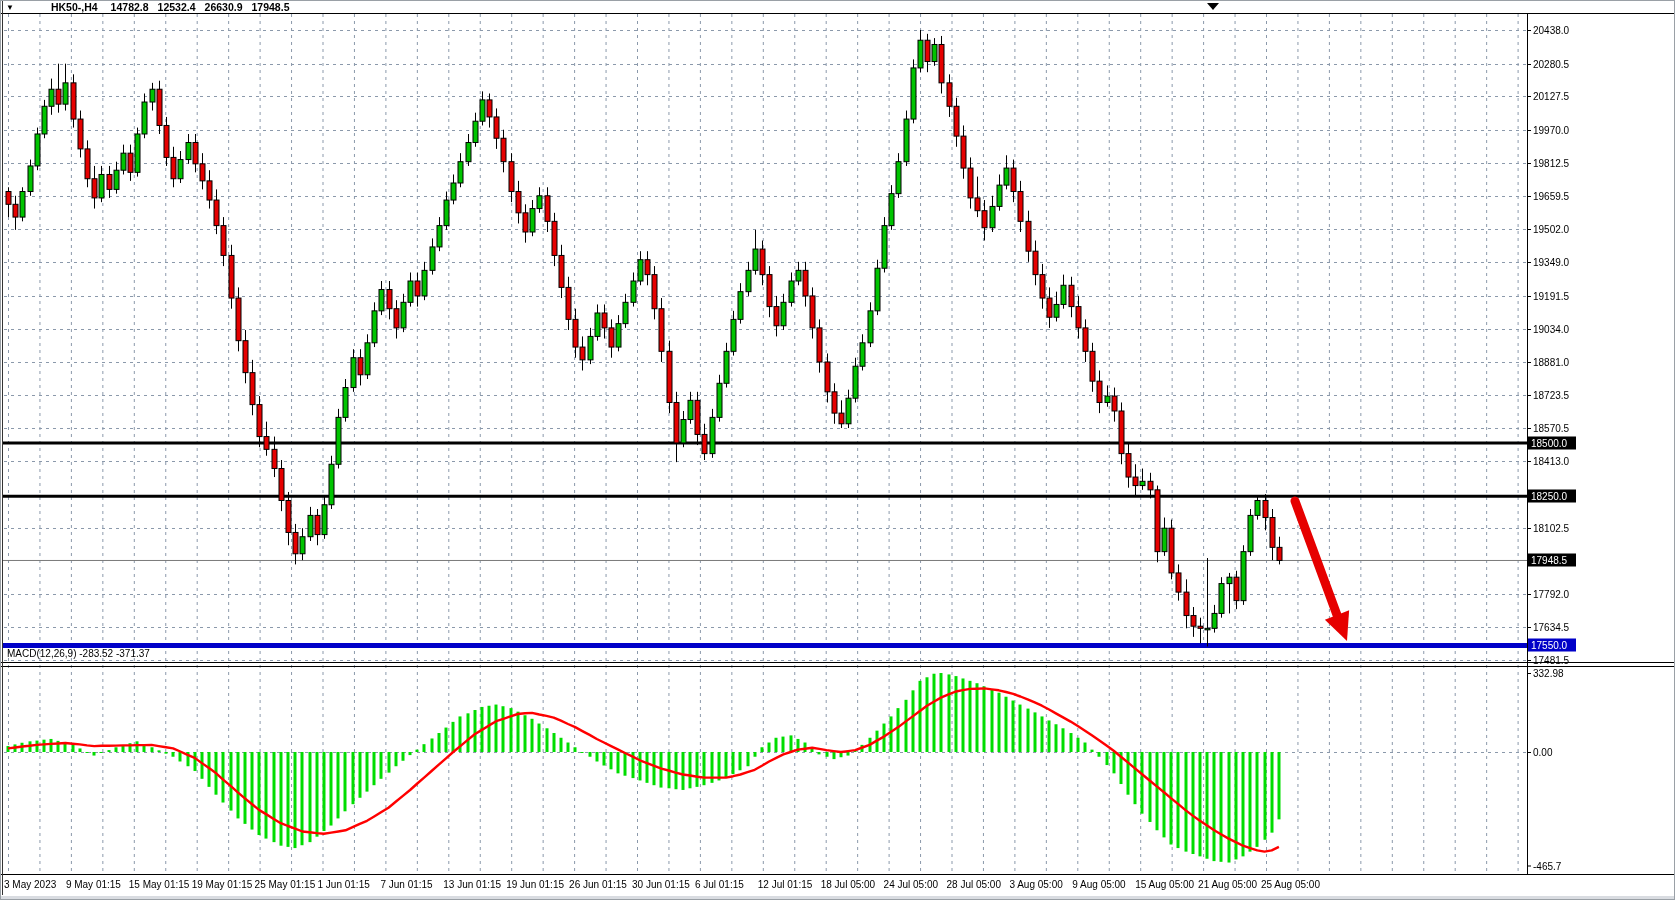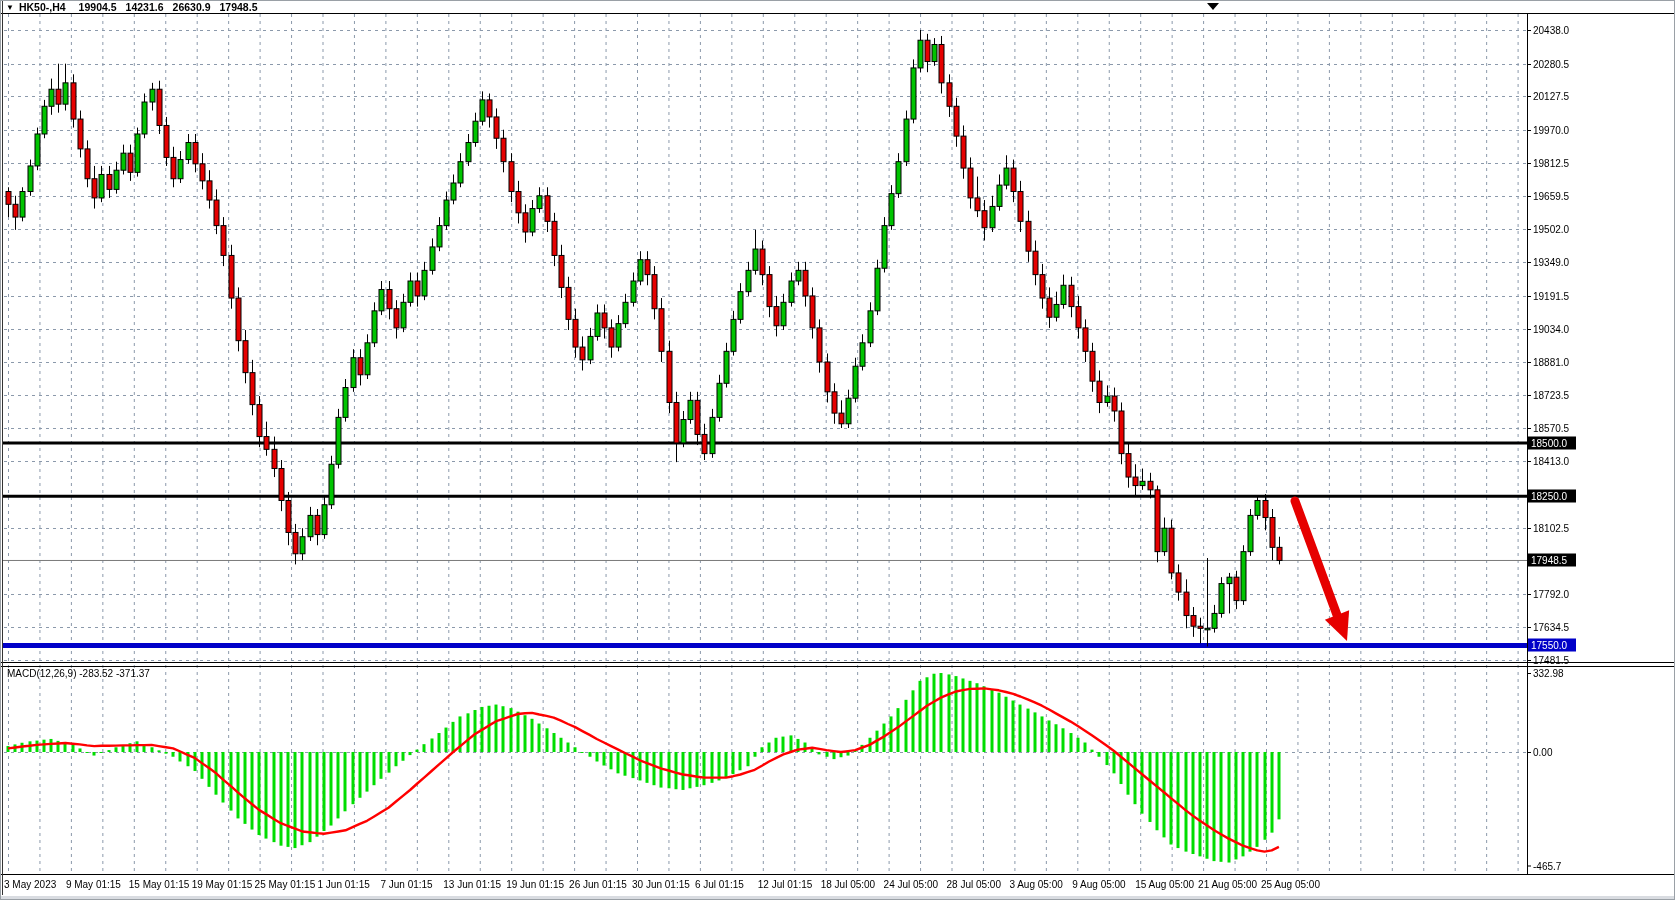--- a/index.html
+++ b/index.html
@@ -3,22 +3,22 @@
 <meta charset="utf-8">
 <style>
   html,body{margin:0;padding:0;background:#ffffff;}
   .screen{position:relative;width:1675px;height:900px;background:#ffffff;overflow:hidden;
           font-family:"Liberation Sans", sans-serif;}
   #chart-svg{position:absolute;left:0;top:0;}
   .infobar{position:absolute;left:6px;top:1px;height:12px;display:flex;align-items:center;
            font-size:10.5px;font-weight:bold;color:#000;white-space:pre;}
   .infobar .exp{font-size:8px;margin-right:5px;font-weight:normal;cursor:pointer;}
   .infobar .num{margin-left:9px;}
-  .infobar .sym{margin-right:4px;}
-  .macdlabel{position:absolute;left:7px;top:668px;font-size:10px;color:#000;white-space:pre;}
+  .infobar .sym{margin-right:4px;margin-left:32px;}
+  .macdlabel{position:absolute;left:7px;top:648px;font-size:10px;color:#000;white-space:pre;}
 </style>
 </head>
 <body>
 
 <div class="screen">
   <svg id="chart-svg" width="1675" height="900">
       <rect x="0" y="0" width="1675" height="900" fill="#ffffff"></rect>
       <rect x="0" y="896" width="1675" height="4" fill="#d9dce1"></rect>
       <g stroke="#8b99ab" stroke-width="1" stroke-dasharray="3 4">
         <line x1="8.5" y1="14" x2="8.5" y2="873"></line>
@@ -723,20 +723,20 @@
       <polygon points="1207,3 1219,3 1213,10" fill="#000"></polygon>
       <g>
         <line x1="1295" y1="501" x2="1337" y2="615" stroke="#e60000" stroke-width="9" stroke-linecap="round"></line>
         <polygon points="1347,641 1324.8665071193602,619.6667280310153 1349.1334928806398,610.3332719689847" fill="#e60000"></polygon>
       </g>
     </svg>
 
   <div class="infobar">
     <span class="exp">▼</span>
     <span class="sym">HK50-,H4</span>
-    <span class="num">19904.5</span>
-    <span class="num">14231.6</span>
+    <span class="num">14782.8</span>
+    <span class="num">12532.4</span>
     <span class="num">26630.9</span>
     <span class="num">17948.5</span>
   </div>
 
   <div class="macdlabel">MACD(12,26,9) -283.52 -371.37</div>
 </div>
 
 </body></html>

